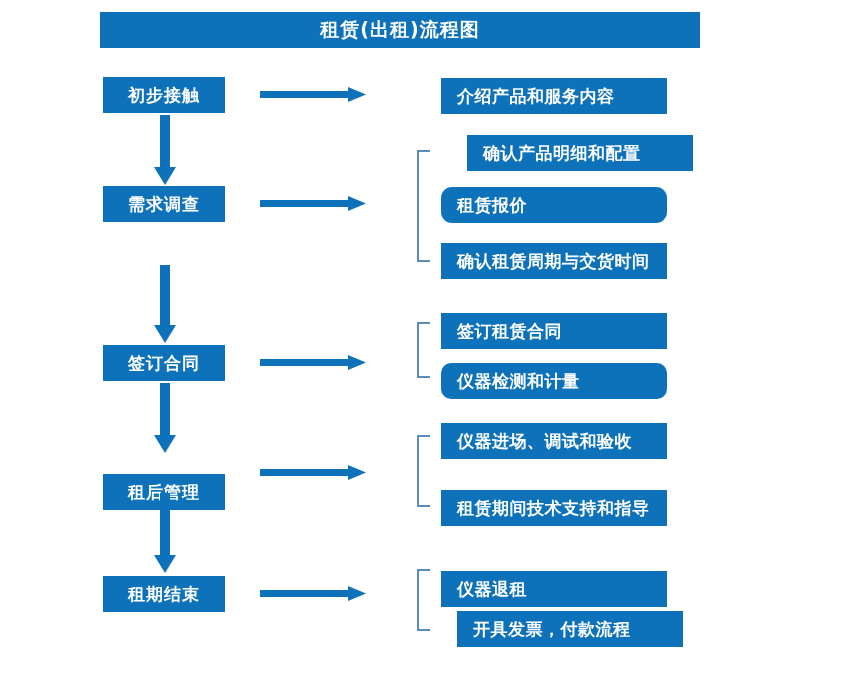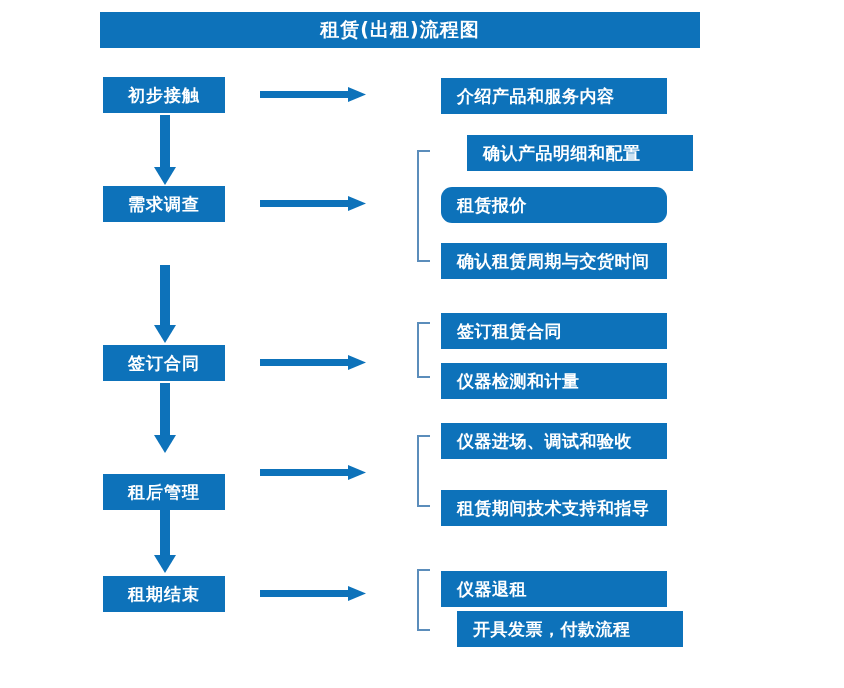--- a/index.html
+++ b/index.html
@@ -199,21 +199,21 @@
   </div>
 
   <div class="node right" style="left:441px; top:243px;">
     <span>确认租赁周期与交货时间</span>
   </div>
 
   <div class="node right" style="left:441px; top:313px;">
     <span>签订租赁合同</span>
   </div>
 
-  <div class="node right" style="left:441px; top:363px;">
+  <div class="node right" style="left:441px; top:363px;border-radius:10px;">
     <span>仪器检测和计量</span>
   </div>
 
   <div class="node right" style="left:441px; top:423px;">
     <span>仪器进场、调试和验收</span>
   </div>
 
   <div class="node right" style="left:441px; top:490px;">
     <span>租赁期间技术支持和指导</span>
   </div>

